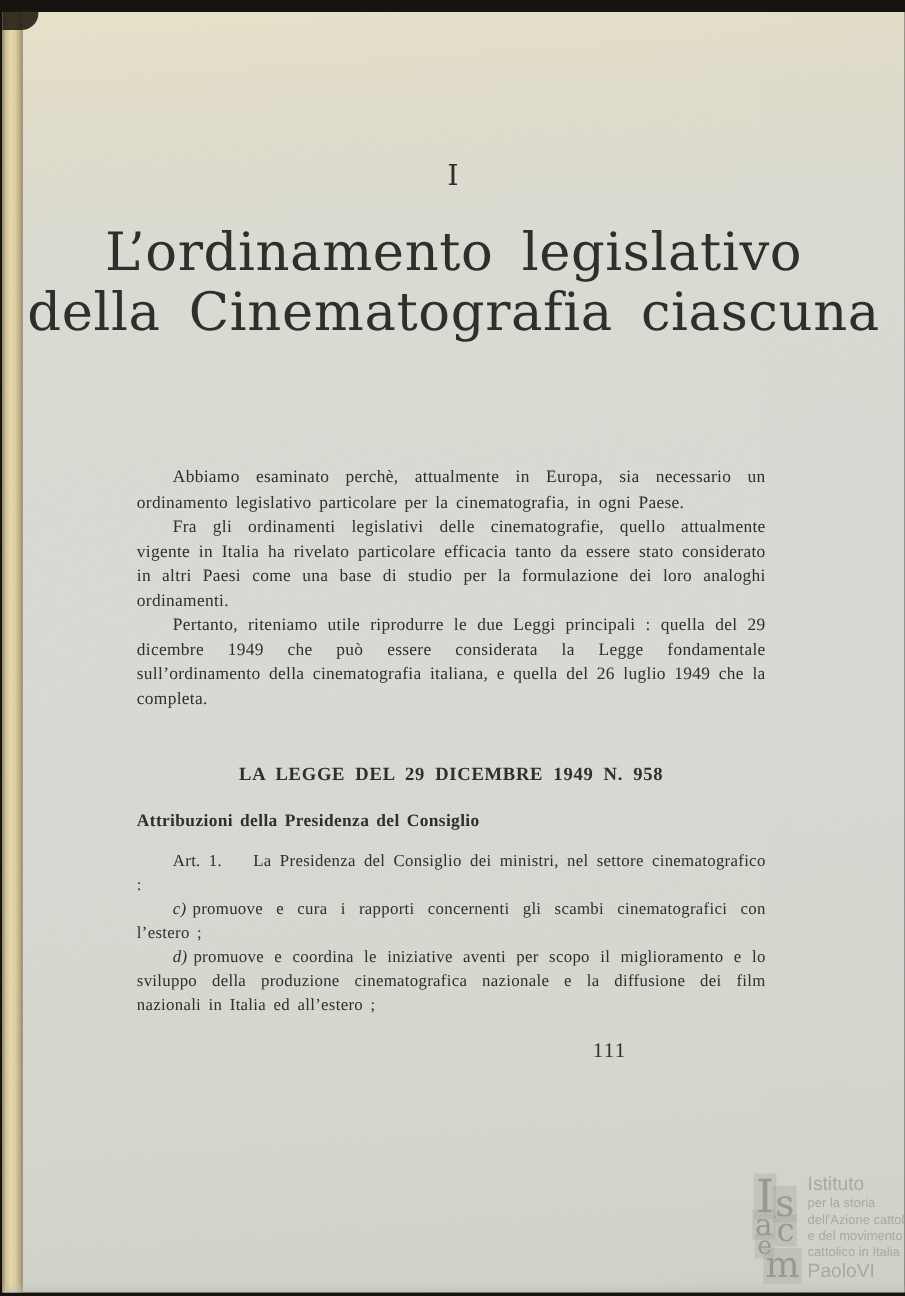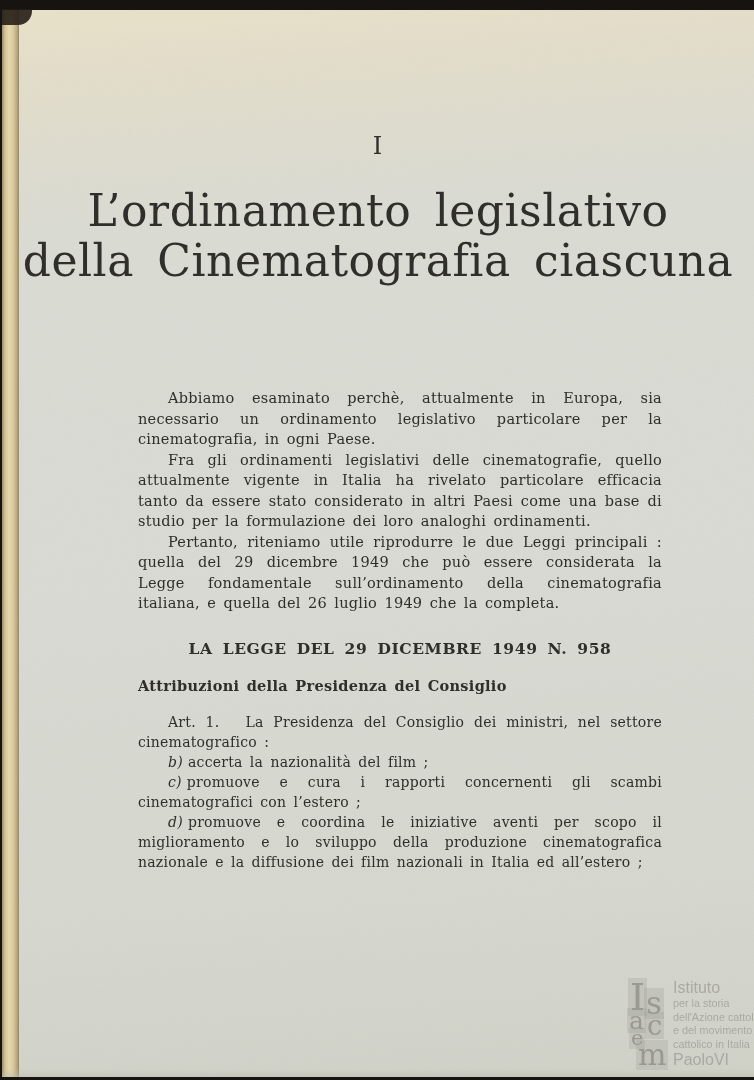--- a/index.html
+++ b/index.html
@@ -49,29 +49,29 @@
   }
   .title {
     position: absolute; top: 176px; left: 0;
     width: 100%; margin: 0;
     text-align: center;
     font-size: 44px; font-weight: 400;
     line-height: 50px;
     letter-spacing: .5px; word-spacing: 9px;
   }
   .text-col {
-    position: absolute; left: 136px; top: 378px;
+    position: absolute; left: 112px; top: 378px;
     width: 524px;
     font-size: 14.5px; line-height: 20.5px;
     text-align: justify;
-    letter-spacing: .25px; word-spacing: 2.5px;
+    letter-spacing: .25px; word-spacing: 2.5px; font-family: Liberation Serif, serif;
   }
   .text-col p { margin: 0; text-indent: 30px; }
   .section-heading {
-    margin: 25px 0 0; text-indent: 0;
+    margin: 43px 0 0; text-indent: 0;
     text-align: center;
     font-weight: bold; font-size: 15.5px;
     letter-spacing: .6px; word-spacing: 4px;
   }
   .sub-heading {
     margin: 17px 0 12px; text-indent: 0;
     text-align: left;
     font-weight: bold; font-size: 14.5px;
     letter-spacing: .3px; word-spacing: 2px;
   }
@@ -141,26 +141,26 @@
       <p>Fra gli ordinamenti legislativi delle cinematografie, quello attualmente vigente in Italia ha rivelato particolare efficacia tanto da essere stato considerato in altri Paesi come una base di studio per la formulazione dei loro analoghi ordinamenti.</p>
       <p>Pertanto, riteniamo utile riprodurre le due Leggi principali : quella del 29 dicembre 1949 che può essere considerata la Legge fondamentale sull’ordinamento della cinematografia italiana, e quella del 26 luglio 1949 che la completa.</p>
 
       <h2 class="section-heading">LA LEGGE DEL 29 DICEMBRE 1949 N. 958</h2>
 
       <h3 class="sub-heading">Attribuzioni della Presidenza del Consiglio</h3>
 
       <p class="law law-first"><span class="art-label">Art. 1.</span><span>La Presidenza del Consiglio dei ministri, nel settore cinematografico :</span></p>
 
 
-      <p class="law"><span class="marker">b)</span><span>accerta la nazionalità del film ;</span></p>
 
       <p class="law"><span class="marker">c)</span><span>promuove e cura i rapporti concernenti gli scambi cinematografici con l’estero ;</span></p>
 
       <p class="law"><span class="marker">d)</span><span>promuove e coordina le iniziative aventi per scopo il miglioramento e lo sviluppo della produzione cinematografica nazionale e la diffusione dei film nazionali in Italia ed all’estero ;</span></p>
 
+      <div class="page-num">111</div>
     </div>
 
     <div class="watermark">
       <div class="monogram">
         <span class="mg0">I</span>
         <span class="mg1">s</span>
         <span class="mg2">a</span>
         <span class="mg3">c</span>
         <span class="mg4">e</span>
         <span class="mg5">m</span>

